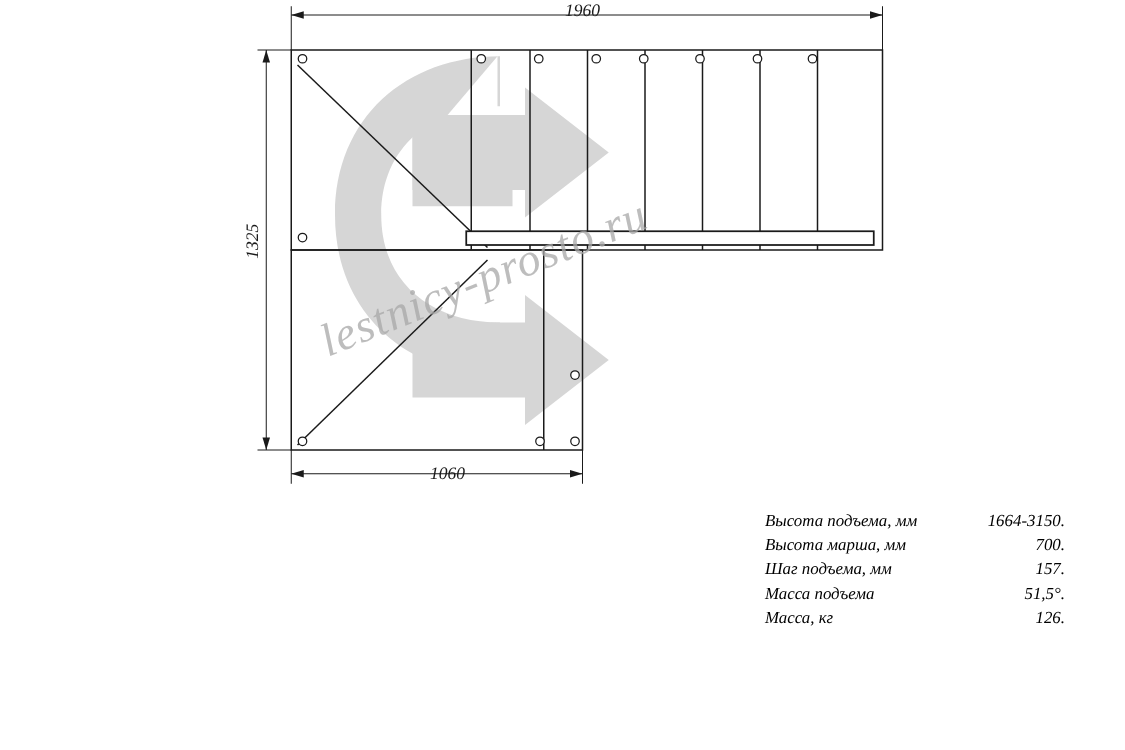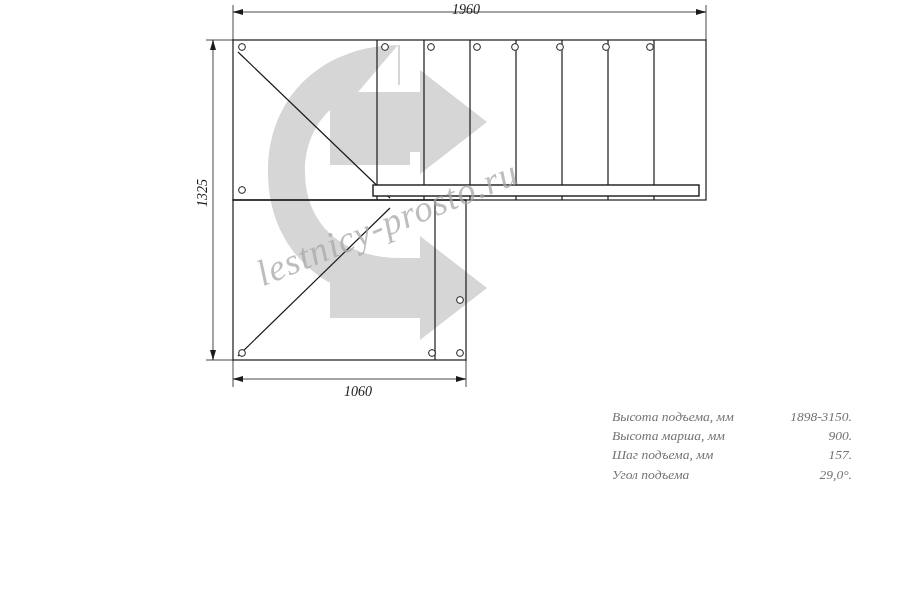--- a/index.html
+++ b/index.html
@@ -22,21 +22,21 @@
     height: 600px;
   }
   .spec-table {
     position: absolute;
     left: 612px;
     top: 407px;
     width: 240px;
     font-family: "Liberation Serif", serif;
     font-style: italic;
     font-size: 13.5px;
-    color: #737373;
+    color: #000000;
   }
   .spec-row {
     display: flex;
     justify-content: space-between;
     align-items: baseline;
     height: 19.2px;
     line-height: 19.2px;
     white-space: nowrap;
   }
   .spec-label {
@@ -52,21 +52,21 @@
     font-size: 14px;
     color: #1a1a1a;
     white-space: nowrap;
   }
   #dim-top-label {
     left: 452px;
     top: 2px;
   }
   #dim-bottom-label {
     left: 344px;
-    top: 384px;
+    top: 372px;
   }
   #dim-left-label {
     left: 189px;
     top: 185px;
     transform: rotate(-90deg);
     transform-origin: center center;
   }
   .watermark-text {
     position: absolute;
     left: 250px;
@@ -172,27 +172,31 @@
 
 <div class="dim-label" id="dim-top-label">1960</div>
 <div class="dim-label" id="dim-bottom-label">1060</div>
 <div class="dim-label" id="dim-left-label">1325</div>
 
 <div class="watermark-text">lestnicy-prosto.ru</div>
 
 <div class="spec-table">
   <div class="spec-row">
     <span class="spec-label">Высота подъема, мм</span>
-    <span class="spec-value">1898-3150.</span>
+    <span class="spec-value">1664-3150.</span>
   </div>
   <div class="spec-row">
     <span class="spec-label">Высота марша, мм</span>
-    <span class="spec-value">900.</span>
+    <span class="spec-value">700.</span>
   </div>
   <div class="spec-row">
     <span class="spec-label">Шаг подъема, мм</span>
     <span class="spec-value">157.</span>
   </div>
   <div class="spec-row">
-    <span class="spec-label">Угол подъема</span>
-    <span class="spec-value">29,0°.</span>
+    <span class="spec-label">Масса подъема</span>
+    <span class="spec-value">51,5°.</span>
+  </div>
+  <div class="spec-row">
+    <span class="spec-label">Масса, кг</span>
+    <span class="spec-value">126.</span>
   </div>
 </div>
 
 </body></html>

